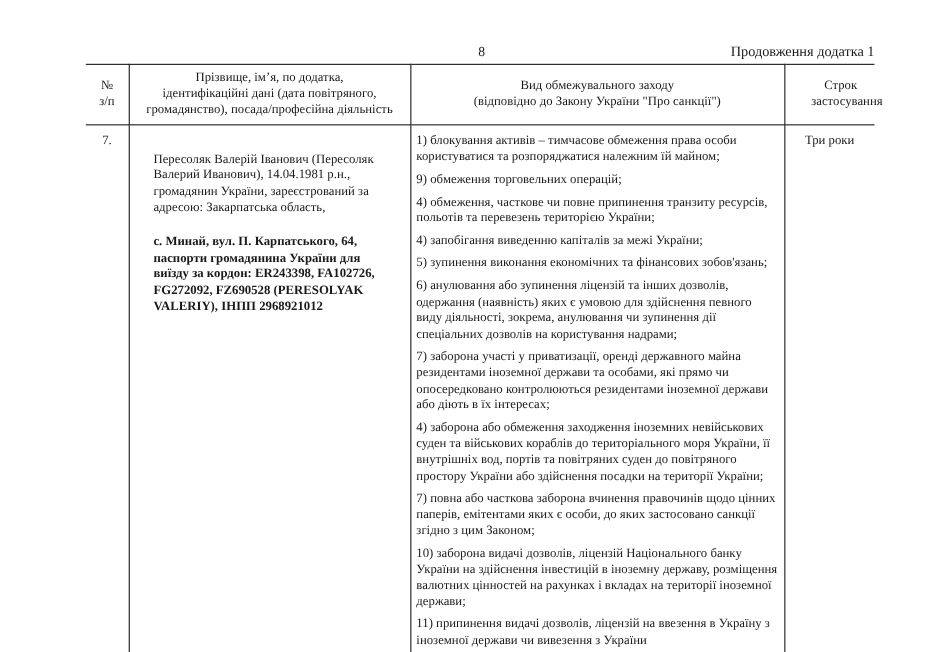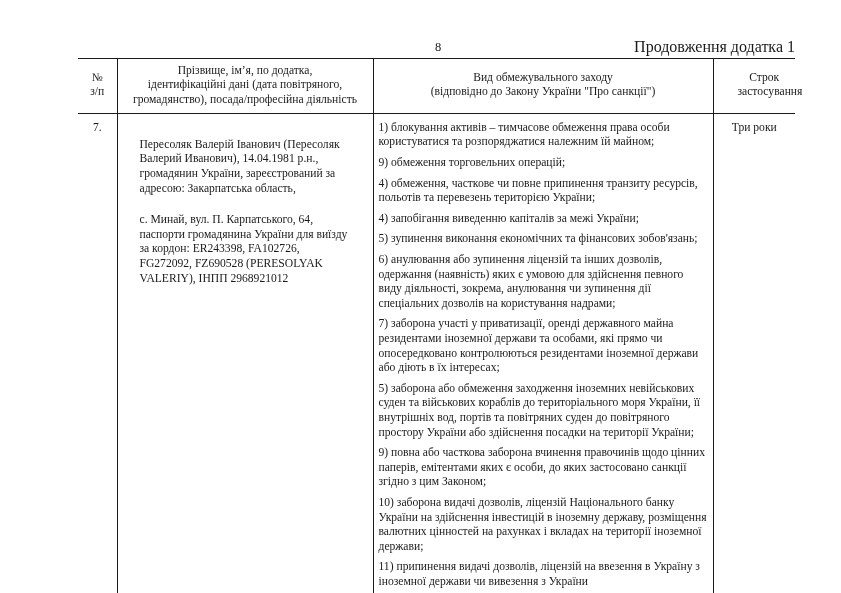--- a/index.html
+++ b/index.html
@@ -38,21 +38,21 @@
     top: 0;
     width: 60px;
     text-align: center;
     font-size: 12.5px;
     line-height: 16px;
   }
   .continuation {
     position: absolute;
     right: 0;
     top: 0;
-    font-size: 16px;
+    font-size: 13px;
     line-height: 16px;
     white-space: nowrap;
     text-align: right;
   }
 
   
   .sanction-table {
     position: absolute;
     left: 78px;
     top: 58px;
@@ -99,20 +99,21 @@
   .cell-person{ text-align: left; }
   .cell-measure { text-align: left; }
 
   .hdr-line { display: block; white-space: nowrap; }
 
   .person-para {
     margin: 17px;
   }
   .person-para + .person-para {
     margin-top: 14.6px;
+    font-weight: bold;
   }
 
   .measure-item {
     margin: 0 0 6px 0;
   }
   .measure-item:last-child { margin-bottom: 0; }
 </style>
 </head>
 <body>
 
@@ -159,22 +160,22 @@
           <p class="person-para">с. Минай, вул. П. Карпатського, 64, паспорти громадянина України для виїзду за кордон: ER243398, FA102726, FG272092, FZ690528 (PERESOLYAK VALERIY), ІНПП 2968921012</p>
         </td>
         <td class="cell-measure">
           <p class="measure-item">1) блокування активів – тимчасове обмеження права особи користуватися та розпоряджатися належним їй майном;</p>
           <p class="measure-item">9) обмеження торговельних операцій;</p>
           <p class="measure-item">4) обмеження, часткове чи повне припинення транзиту ресурсів, польотів та перевезень територією України;</p>
           <p class="measure-item">4) запобігання виведенню капіталів за межі України;</p>
           <p class="measure-item">5) зупинення виконання економічних та фінансових зобов'язань;</p>
           <p class="measure-item">6) анулювання або зупинення ліцензій та інших дозволів, одержання (наявність) яких є умовою для здійснення певного виду діяльності, зокрема, анулювання чи зупинення дії спеціальних дозволів на користування надрами;</p>
           <p class="measure-item">7) заборона участі у приватизації, оренді державного майна резидентами іноземної держави та особами, які прямо чи опосередковано контролюються резидентами іноземної держави або діють в їх інтересах;</p>
-          <p class="measure-item">5) заборона або обмеження заходження іноземних невійськових суден та військових кораблів до територіального моря України, її внутрішніх вод, портів та повітряних суден до повітряного простору України або здійснення посадки на території України;</p>
-          <p class="measure-item">9) повна або часткова заборона вчинення правочинів щодо цінних паперів, емітентами яких є особи, до яких застосовано санкції згідно з цим Законом;</p>
+          <p class="measure-item">4) заборона або обмеження заходження іноземних невійськових суден та військових кораблів до територіального моря України, її внутрішніх вод, портів та повітряних суден до повітряного простору України або здійснення посадки на території України;</p>
+          <p class="measure-item">7) повна або часткова заборона вчинення правочинів щодо цінних паперів, емітентами яких є особи, до яких застосовано санкції згідно з цим Законом;</p>
           <p class="measure-item">10) заборона видачі дозволів, ліцензій Національного банку України на здійснення інвестицій в іноземну державу, розміщення валютних цінностей на рахунках і вкладах на території іноземної держави;</p>
           <p class="measure-item">11) припинення видачі дозволів, ліцензій на ввезення в Україну з іноземної держави чи вивезення з України</p>
         </td>
         <td class="cell-term last">Три роки</td>
       </tr>
     </tbody>
   </table>
 
 </div>
 

